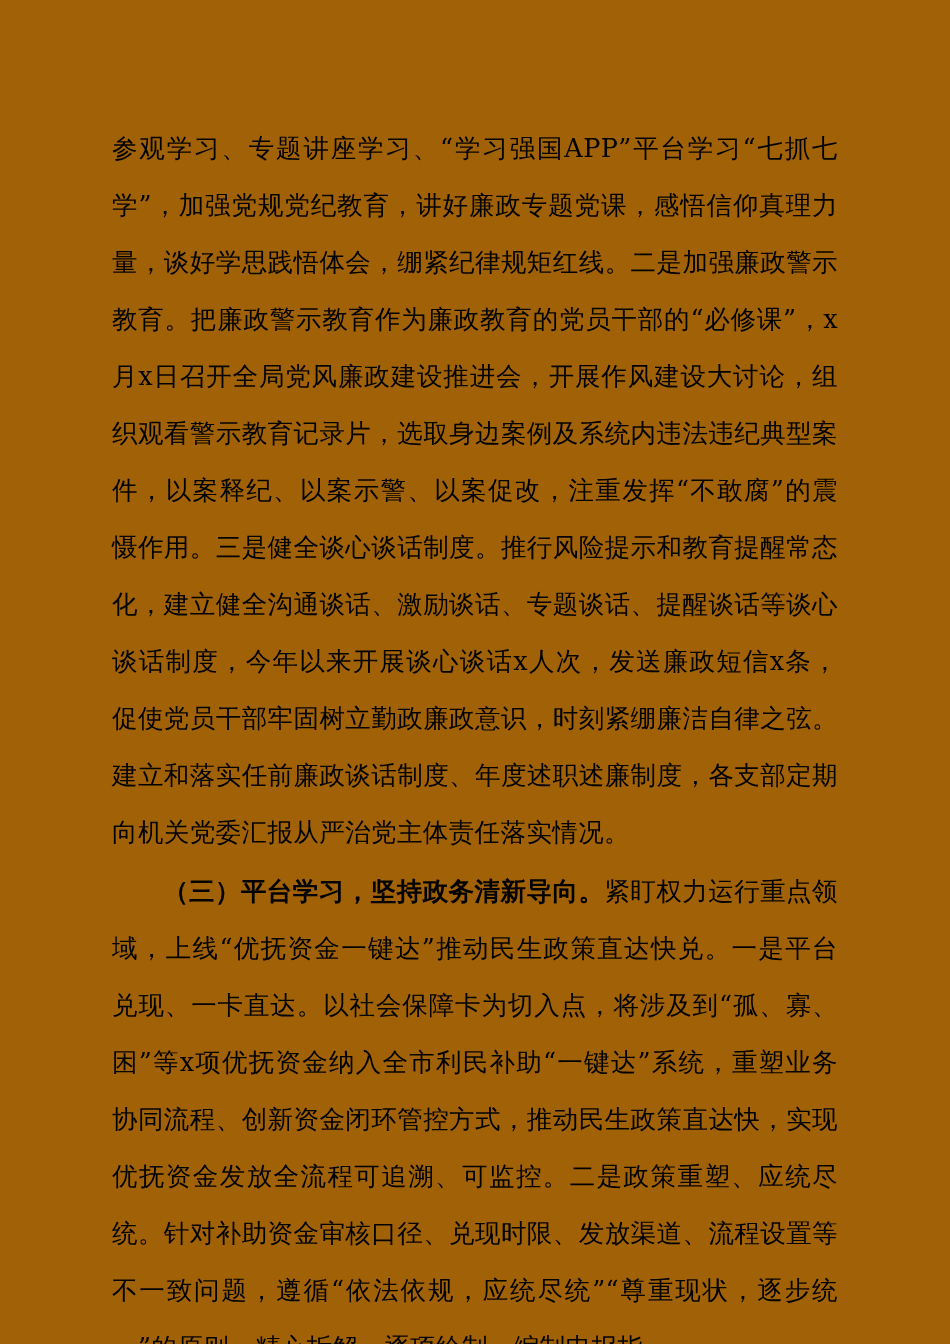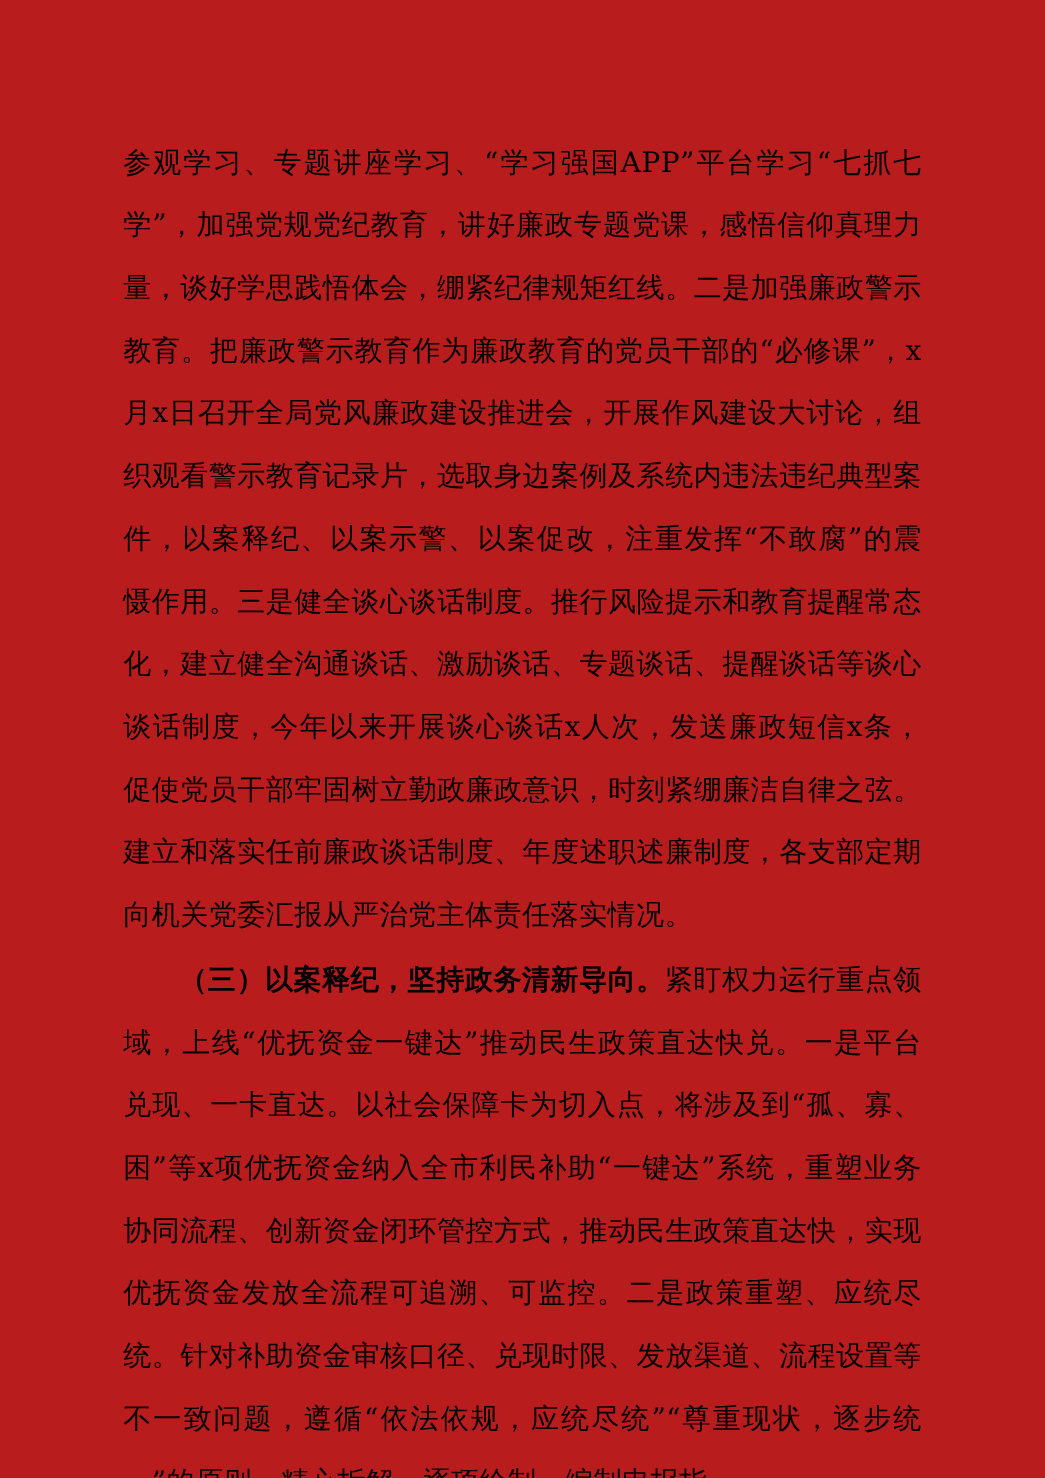--- a/index.html
+++ b/index.html
@@ -7,21 +7,21 @@
     padding: 0;
     background: #ffffff;
   }
   body {
     font-family: "DejaVu Serif", "Liberation Serif", serif;
     color: #000000;
   }
   .page {
     width: 950px;
     height: 1344px;
-    background: #b91c1c;
+    background: #a16207;
     box-sizing: border-box;
     padding: 120px 112px 60px 112px;
     position: relative;
     overflow: hidden;
   }
   .doc-body {
     font-size: 25.5px;
     line-height: 57px;
     text-align: justify;
     text-justify: inter-ideograph;
@@ -45,17 +45,17 @@
 <body>
 
 <div class="page">
   <div class="doc-body">
 
     <p class="para">
       <span>参观学习、专题讲座学习、“学习强国APP”平台学习“七抓七学”，加强党规党纪教育，讲好廉政专题党课，感悟信仰真理力量，谈好学思践悟体会，绷紧纪律规矩红线。二是加强廉政警示教育。把廉政警示教育作为廉政教育的党员干部的“必修课”，x月x日召开全局党风廉政建设推进会，开展作风建设大讨论，组织观看警示教育记录片，选取身边案例及系统内违法违纪典型案件，以案释纪、以案示警、以案促改，注重发挥“不敢腐”的震慑作用。三是健全谈心谈话制度。推行风险提示和教育提醒常态化，建立健全沟通谈话、激励谈话、专题谈话、提醒谈话等谈心谈话制度，今年以来开展谈心谈话x人次，发送廉政短信x条，促使党员干部牢固树立勤政廉政意识，时刻紧绷廉洁自律之弦。建立和落实任前廉政谈话制度、年度述职述廉制度，各支部定期向机关党委汇报从严治党主体责任落实情况。</span>
     </p>
 
     <p class="para para-indent">
-      <span class="bold">（三）以案释纪，坚持政务清新导向。</span><span>紧盯权力运行重点领域，上线“优抚资金一键达”推动民生政策直达快兑。一是平台兑现、一卡直达。以社会保障卡为切入点，将涉及到“孤、寡、困”等x项优抚资金纳入全市利民补助“一键达”系统，重塑业务协同流程、创新资金闭环管控方式，推动民生政策直达快，实现优抚资金发放全流程可追溯、可监控。二是政策重塑、应统尽统。针对补助资金审核口径、兑现时限、发放渠道、流程设置等不一致问题，遵循“依法依规，应统尽统”“尊重现状，逐步统一”的原则，精心拆解、逐项绘制，编制申报指</span>
+      <span class="bold">（三）平台学习，坚持政务清新导向。</span><span>紧盯权力运行重点领域，上线“优抚资金一键达”推动民生政策直达快兑。一是平台兑现、一卡直达。以社会保障卡为切入点，将涉及到“孤、寡、困”等x项优抚资金纳入全市利民补助“一键达”系统，重塑业务协同流程、创新资金闭环管控方式，推动民生政策直达快，实现优抚资金发放全流程可追溯、可监控。二是政策重塑、应统尽统。针对补助资金审核口径、兑现时限、发放渠道、流程设置等不一致问题，遵循“依法依规，应统尽统”“尊重现状，逐步统一”的原则，精心拆解、逐项绘制，编制申报指</span>
     </p>
 
   </div>
 </div>
 
 </body></html>

